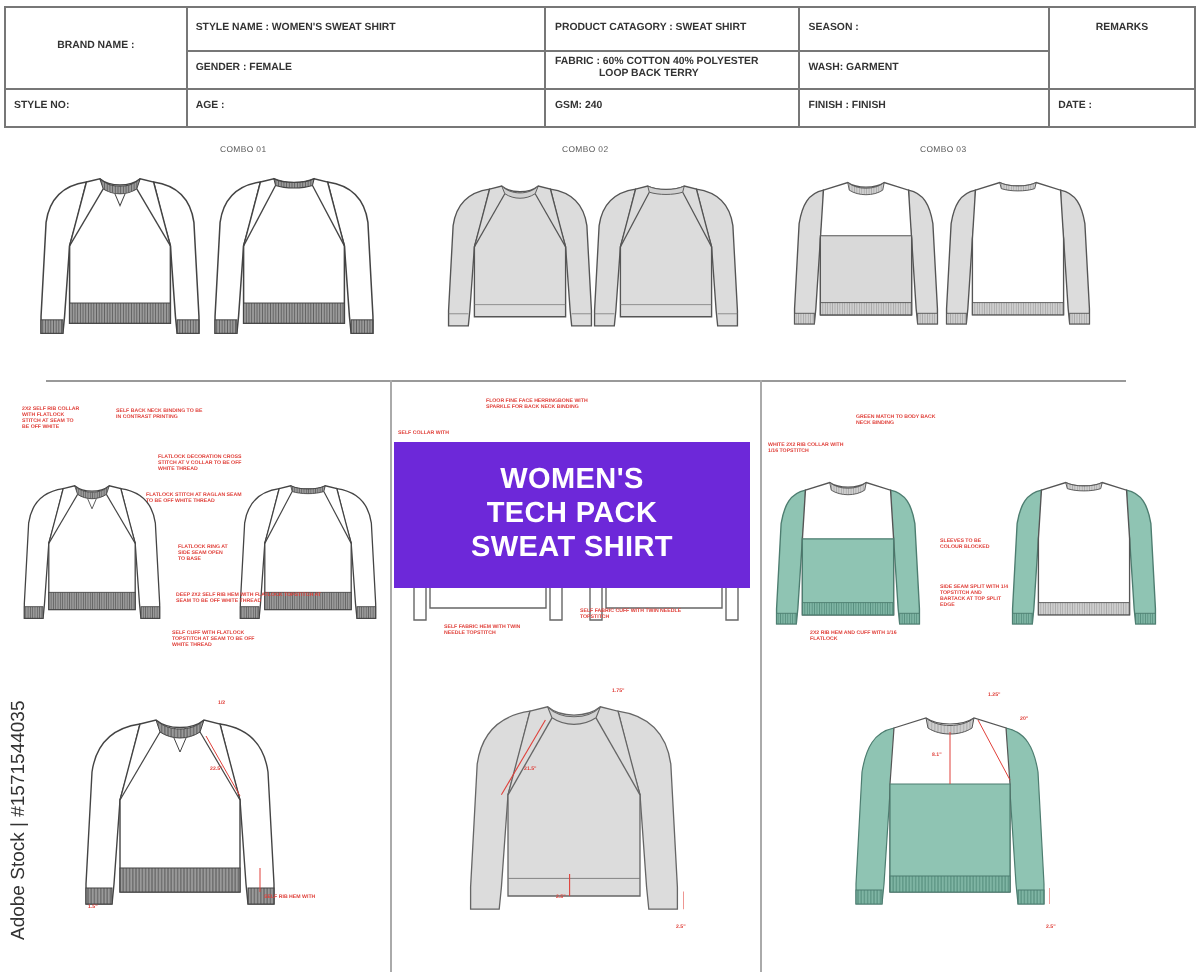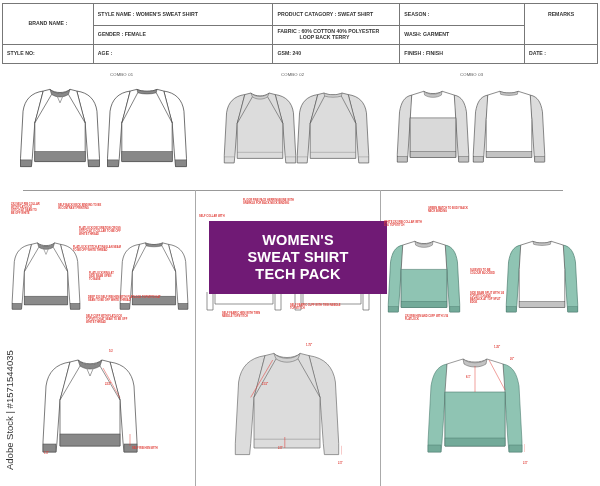--- a/index.html
+++ b/index.html
@@ -16,23 +16,23 @@
   .combo-label { position: absolute; font-size: 4.2px; color: #555; letter-spacing: 0.2px; }
 
   .hr-line { position: absolute; left: 23px; top: 190px; width: 540px; height: 1px; background: #999; }
   .vr-line { position: absolute; width: 1px; background: #aaa; }
 
   .sketch { position: absolute; }
   .annot { position: absolute; font-size: 2.6px; color: #e0403a; line-height: 1.15; font-weight: bold; }
 
   .title-box {
     position: absolute; left: 197px; top: 221px; width: 178px; height: 73px;
-    background: #701a75; color: #fff; display: flex; flex-direction: column;
+    background: #6d28d9; color: #fff; display: flex; flex-direction: column;
     align-items: center; justify-content: center; text-align: center;
-    font-weight: bold; font-size: 14.5px; line-height: 17px; letter-spacing: 0.2px; margin-left: 12px;
+    font-weight: bold; font-size: 14.5px; line-height: 17px; letter-spacing: 0.2px;
   }
 
   .watermark-side {
     position: absolute; left: 4px; top: 470px; transform-origin: 0 0; transform: rotate(-90deg);
     font-size: 9.5px; color: #333; white-space: nowrap;
   }
   .meas { position: absolute; font-size: 2.6px; color: #e0403a; font-weight: bold; }
 </style>
 </head>
 <body>
@@ -213,22 +213,22 @@
   <path d="M72,0 L72,18 L78,18 L78,0" fill="#fff" stroke="#666" stroke-width="0.7"></path>
   <path d="M92,0 L92,18 L98,18 L98,0" fill="#fff" stroke="#666" stroke-width="0.7"></path>
   <path d="M100,0 L100,12 L158,12 L158,0" fill="#fff" stroke="#666" stroke-width="0.7"></path>
   <path d="M160,0 L160,18 L166,18 L166,0" fill="#fff" stroke="#666" stroke-width="0.7"></path>
 </svg>
 <div class="annot" style="left:222px;top:313px;width:40px">SELF FABRIC HEM WITH TWIN NEEDLE TOPSTITCH</div>
 <div class="annot" style="left:290px;top:305px;width:52px">SELF FABRIC CUFF WITH TWIN NEEDLE TOPSTITCH</div>
 
 <div class="title-box">
   <div>WOMEN'S</div>
+  <div>TECH PACK</div>
   <div>SWEAT SHIRT</div>
-  <div>TECH PACK</div>
 </div>
 
 <svg class="sketch" style="left:386px;top:232px" width="76" height="90" viewBox="0 0 100 100">
   <path d="M22,8 C12,10 8,18 6,30 L3,86 L3,96 L16,96 L17,86 L20,40 L22,22 Z" fill="#8fc4b3" stroke="#4d7d70" stroke-width="0.9"></path>
   <path d="M78,8 C88,10 92,18 94,30 L97,86 L97,96 L84,96 L83,86 L80,40 L78,22 Z" fill="#8fc4b3" stroke="#4d7d70" stroke-width="0.9"></path>
   <path d="M22,8 L38,3 C44,7 56,7 62,3 L78,8 L80,40 L80,90 L20,90 L20,40 Z" fill="#ffffff" stroke="#555" stroke-width="0.9"></path>
   <path d="M20,40 L80,40 L80,90 L20,90 Z" fill="#8fc4b3" stroke="#4d7d70" stroke-width="0.8"></path>
   <path d="M38,3 C44,8 56,8 62,3 L61,8 C55,12 45,12 39,8 Z" fill="url(#ribLight)" stroke="#555" stroke-width="0.6"></path>
   <rect x="20" y="82" width="60" height="8" fill="url(#ribGreen)" stroke="#4d7d70" stroke-width="0.6"></rect>
   <rect x="3" y="89" width="13" height="7" fill="url(#ribGreen)" stroke="#4d7d70" stroke-width="0.6"></rect>

